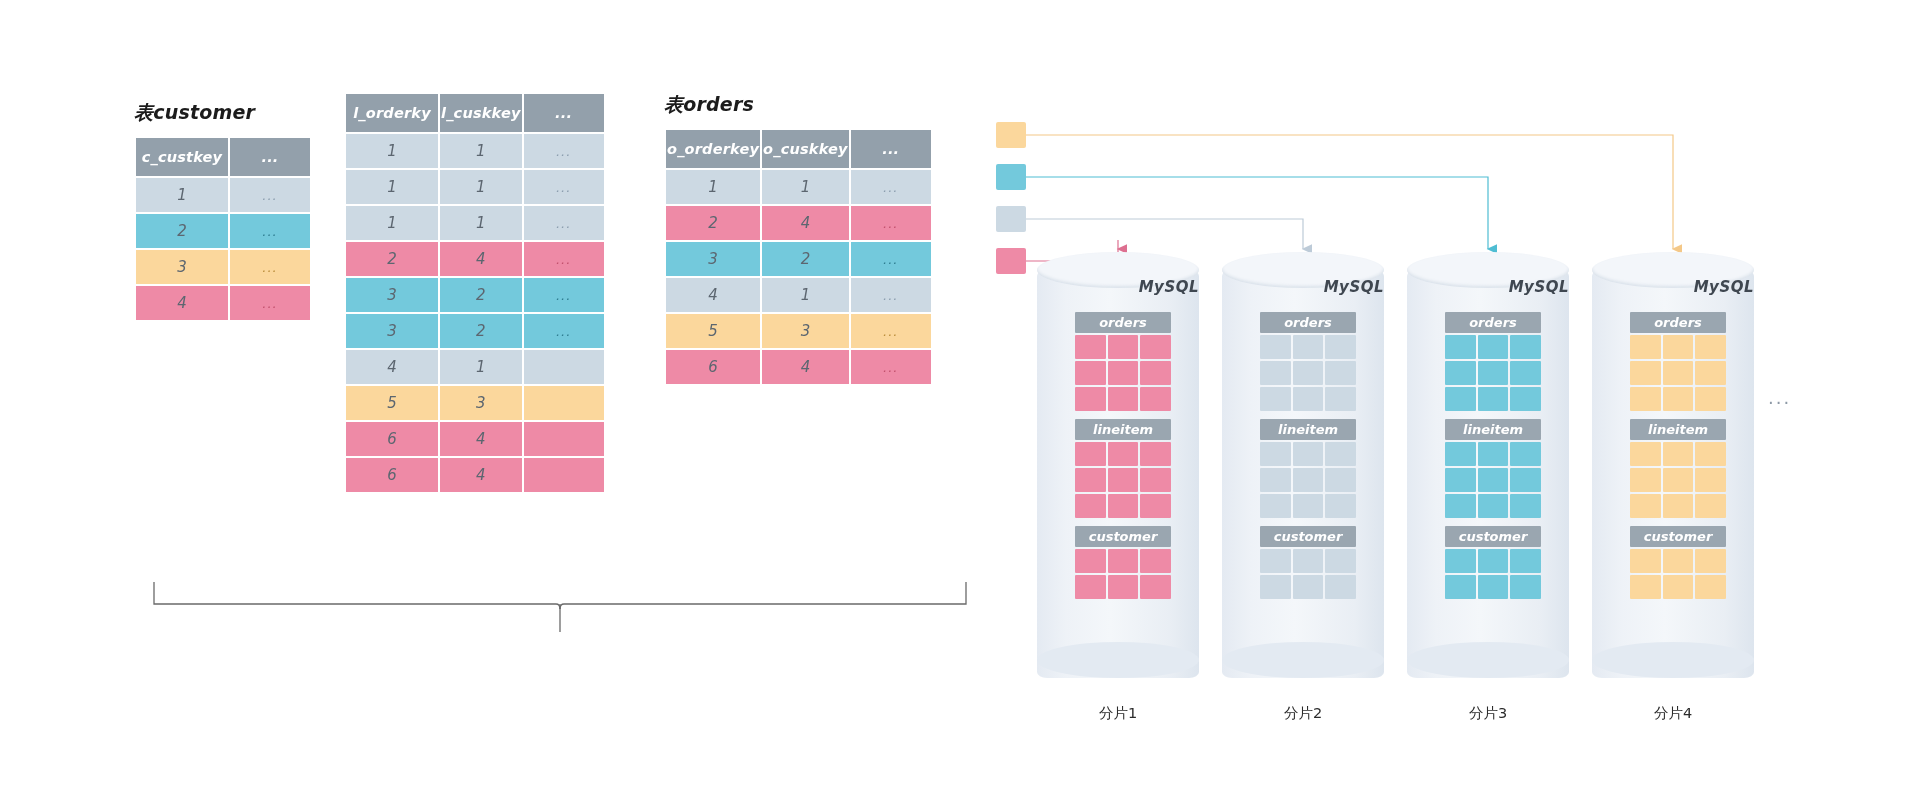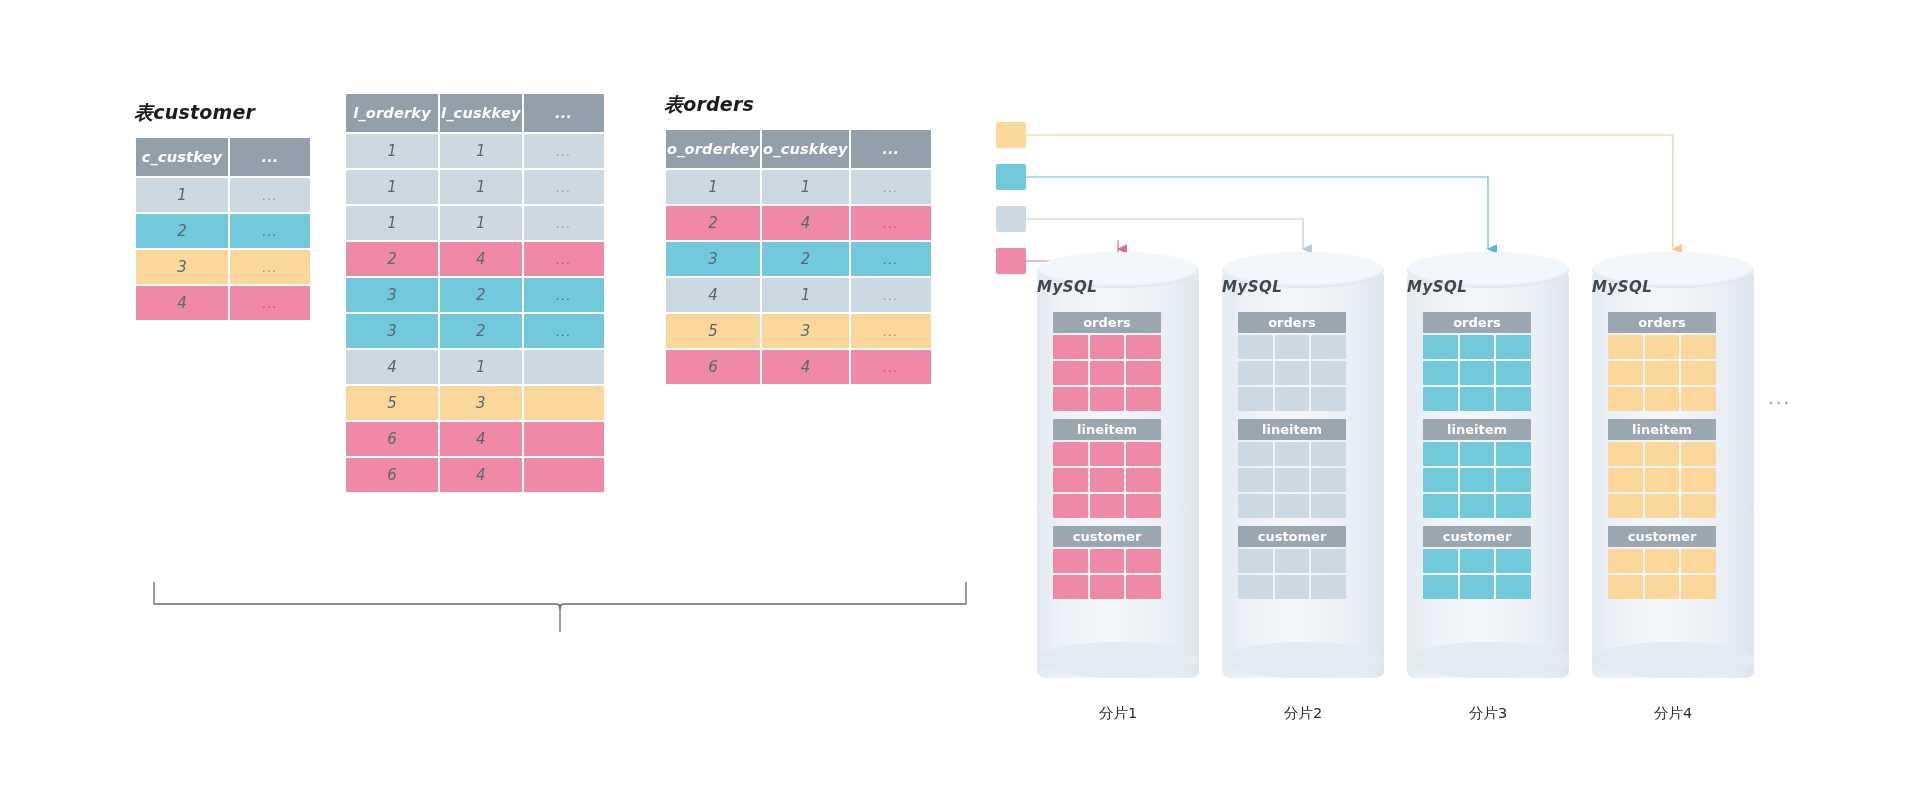--- a/index.html
+++ b/index.html
@@ -128,29 +128,29 @@
     position: absolute;
     left: 0; bottom: 0;
     width: 162px; height: 36px;
     background: #e3eaf2;
     border-radius: 50%;
   }
   .cyl-label {
     position: absolute;
     left: 0; top: 26px;
     width: 162px;
-    text-align: left;
+    text-align: right;
     font-size: 15px;
     font-style: italic;
     font-weight: 700;
     color: #3f4750;
     letter-spacing: .5px;
   }
 
-  .tbl-group { position: absolute; left: 16px; width: 108px; }
+  .tbl-group { position: absolute; left: 38px; width: 96px; font-style: italic; }
   .tbl-head {
     background: #9aa6b0;
     color: #fff;
     font-size: 13px;
     font-weight: 700;
     text-align: center;
     line-height: 21px;
     height: 21px;
     border-radius: 1px;
   }

